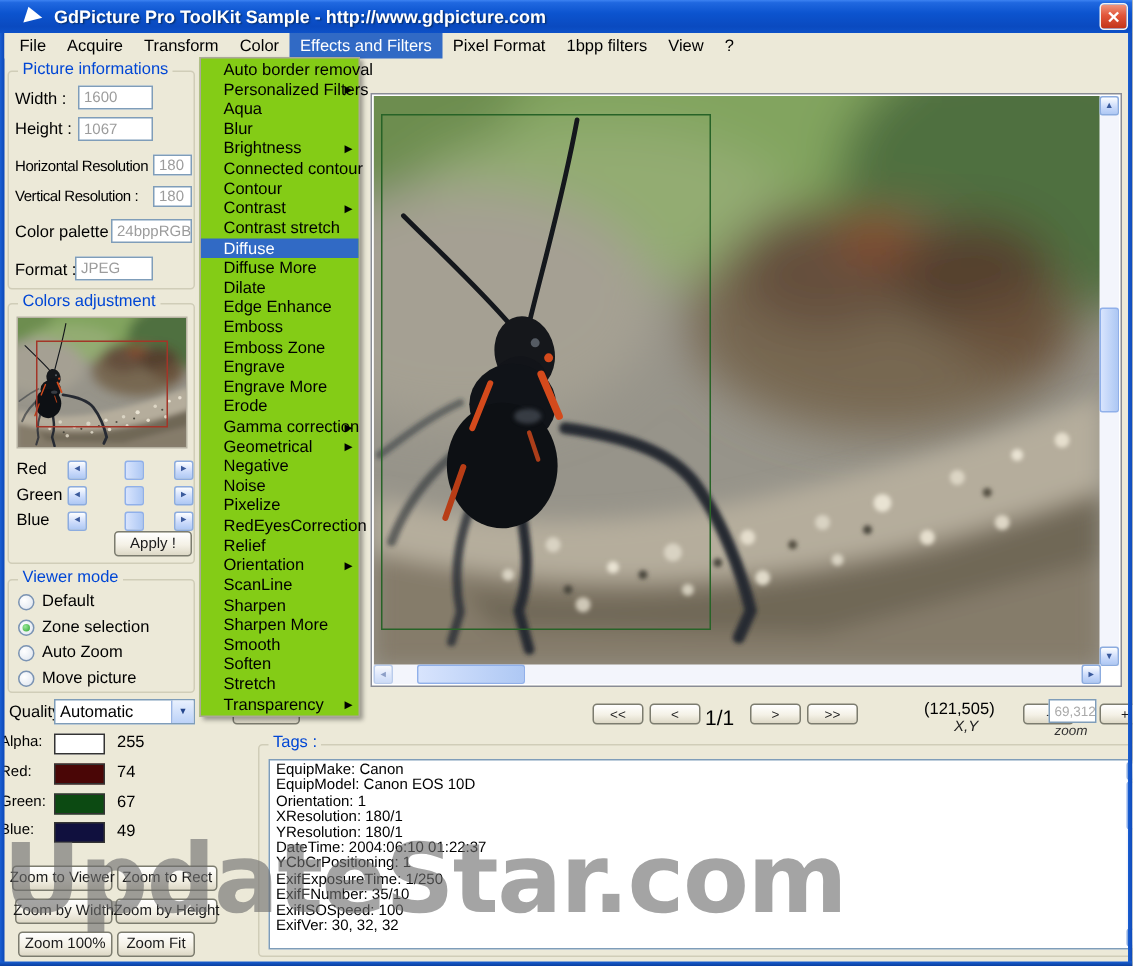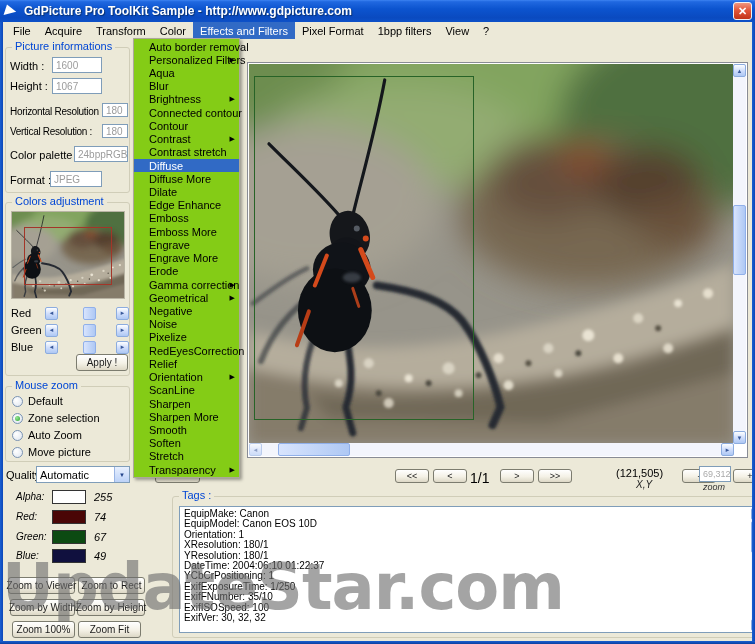--- a/index.html
+++ b/index.html
@@ -2,21 +2,21 @@
 <html><head>
 <meta charset="utf-8">
 <style>
   *{margin:0;padding:0;box-sizing:border-box;}
   html,body{background:#9aa0a8;}
   body{font-family:"Liberation Sans",sans-serif;font-size:11px;color:#000;}
   .window{position:relative;width:755px;height:644px;background:#ece9d8;overflow:hidden;}
   
   .titlebar{position:absolute;top:0;left:0;width:755px;height:22px;
     background:linear-gradient(180deg,#3d83f2 0%,#2068e0 8%,#0c54cf 40%,#0a4ac0 80%,#0d51c8 100%);
-    display:flex;align-items:center;padding:0 4px;z-index:20;}
+    display:flex;align-items:center;padding:0 16px;z-index:20;}
   .titlebar .ttl{color:#fff;font-weight:bold;font-size:12px;text-shadow:1px 1px 1px #08306e;margin-left:6px;white-space:nowrap;}
   .appicon{width:14px;height:14px;display:inline-block;position:relative;}
   .appicon::after{content:"";position:absolute;left:1px;top:2px;width:0;height:0;
     border-left:11px solid #fff;border-top:4px solid transparent;border-bottom:7px solid transparent;transform:rotate(18deg);}
   .closebtn{position:absolute;right:3px;top:2px;width:19px;height:18px;border:1px solid #f2f2f2;border-radius:3px;
     background:linear-gradient(180deg,#f0967f 0%,#e2563a 45%,#c23418 100%);color:#fff;font-size:11px;font-weight:bold;
     display:flex;align-items:center;justify-content:center;cursor:pointer;}
   .frame-l,.frame-r{position:absolute;top:22px;bottom:0;width:3px;background:linear-gradient(90deg,#1a5fd2,#0c47b8);z-index:15;}
   .frame-l{left:0}.frame-r{right:0}
   .frame-b{position:absolute;left:0;right:0;bottom:0;height:3px;background:linear-gradient(180deg,#1a5fd2,#0a3f9f);z-index:15;}
@@ -49,21 +49,21 @@
   .chsb .l{left:0}.chsb .r{right:0}
   .chsb .sthumb{position:absolute;top:0;left:38px;width:13px;height:13px;}
   .applybtn{position:absolute;left:70px;top:151px;width:52px;height:17px;}
   .g3{left:5px;top:386px;width:125px;height:76px;}
   .rrow{position:absolute;left:6px;height:14px;display:flex;align-items:center;gap:5px;cursor:pointer;}
   .rdo{width:11px;height:11px;border-radius:50%;border:1px solid #7a93b3;background:radial-gradient(circle at 35% 35%,#fff,#dde4ee);position:relative;flex:none;}
   .rdo.on::after{content:"";position:absolute;left:2px;top:2px;width:5px;height:5px;border-radius:50%;background:radial-gradient(circle at 35% 35%,#9aе89a,#2ba32b);background:radial-gradient(circle at 35% 35%,#9ae89a,#2ba32b);}
   .combo{position:absolute;left:36px;top:466px;width:94px;height:17px;background:#fff;border:1px solid #7f9db9;display:flex;align-items:center;padding-left:3px;font-size:11px;cursor:pointer;}
   .combo .cbtn{position:absolute;right:0;top:0;width:15px;height:15px;background:linear-gradient(180deg,#e8f0fe,#bcd2f8);border-left:1px solid #9ab5e4;color:#23458c;font-size:6px;display:flex;align-items:center;justify-content:center;}
   .setbtn{position:absolute;left:155px;top:466px;width:45px;height:17px;z-index:5;}
-  .pxrow{position:absolute;left:16px;height:15px;display:flex;align-items:center;font-style:italic;}
+  .pxrow{position:absolute;left:0;height:15px;display:flex;}
   .pxrow .pl{width:36px;font-size:10px;}
   .pxrow .sw{width:34px;height:14px;border:1px solid #333;margin-right:8px;}
   .zbtn{position:absolute;height:17px;}
   
   .dropdown{position:absolute;left:133px;top:38px;width:107px;height:440px;background:#84cc16;border:1px solid #aca899;
     box-shadow:2px 2px 3px rgba(0,0,0,.35);z-index:50;display:flex;flex-direction:column;padding:1px 0;}
   .mi{flex:1;display:flex;align-items:center;padding-left:15px;position:relative;font-size:11px;cursor:default;white-space:nowrap;}
   .mi.sel{background:#316ac5;color:#fff;}
   .mi .sub{position:absolute;right:4px;font-size:7px;color:#000;}
   
@@ -254,21 +254,21 @@
       <div class="chsb">
         <div class="sbtn l">◄</div>
         <div class="sthumb"></div>
         <div class="sbtn r">►</div>
       </div>
     </div>
     <div class="btn applybtn">Apply !</div>
   </div>
 
   <div class="grp g3">
-    <span class="t">Mouse zoom</span>
+    <span class="t">Viewer mode</span>
     <div class="rrow" style="top:7px">
       <span class="rdo"></span>
       <span>Default</span>
     </div>
     <div class="rrow" style="top:24px">
       <span class="rdo on"></span>
       <span>Zone selection</span>
     </div>
     <div class="rrow" style="top:41px">
       <span class="rdo"></span>
@@ -306,21 +306,21 @@
     <span class="pl">Blue:</span>
     <span class="sw" style="background: rgb(16, 16, 62);"></span>
     <span>49</span>
   </div>
 
   <div class="btn zbtn" style="left:8px;top:577px;width:67px">Zoom to Viewer</div>
   <div class="btn zbtn" style="left:78px;top:577px;width:67px">Zoom to Rect</div>
   <div class="btn zbtn" style="left:10px;top:599px;width:65px">Zoom by Width</div>
   <div class="btn zbtn" style="left:77px;top:599px;width:68px">Zoom by Height</div>
   <div class="btn zbtn" style="left:12px;top:621px;width:63px">Zoom 100%</div>
-  <div class="btn zbtn" style="left:78px;top:621px;width:63px">Zoom Fit</div>
+  <div class="btn zbtn" style="left:78px;top:621px;width:52px">Zoom Fit</div>
 
   <div class="viewer">
     <div class="imgarea">
       <svg width="485" height="380">
           <use href="#bugsym" width="485" height="380"></use>
         </svg>
       <div class="selrect"></div>
     </div>
     <div class="vsb strack">
       <div class="sbtn up">▲</div>
@@ -412,21 +412,21 @@
     <div class="mi">
         <span>Dilate</span>
       </div>
     <div class="mi">
         <span>Edge Enhance</span>
       </div>
     <div class="mi">
         <span>Emboss</span>
       </div>
     <div class="mi">
-        <span>Emboss More</span>
+        <span>Emboss Zone</span>
       </div>
     <div class="mi">
         <span>Engrave</span>
       </div>
     <div class="mi">
         <span>Engrave More</span>
       </div>
     <div class="mi">
         <span>Erode</span>
       </div>

